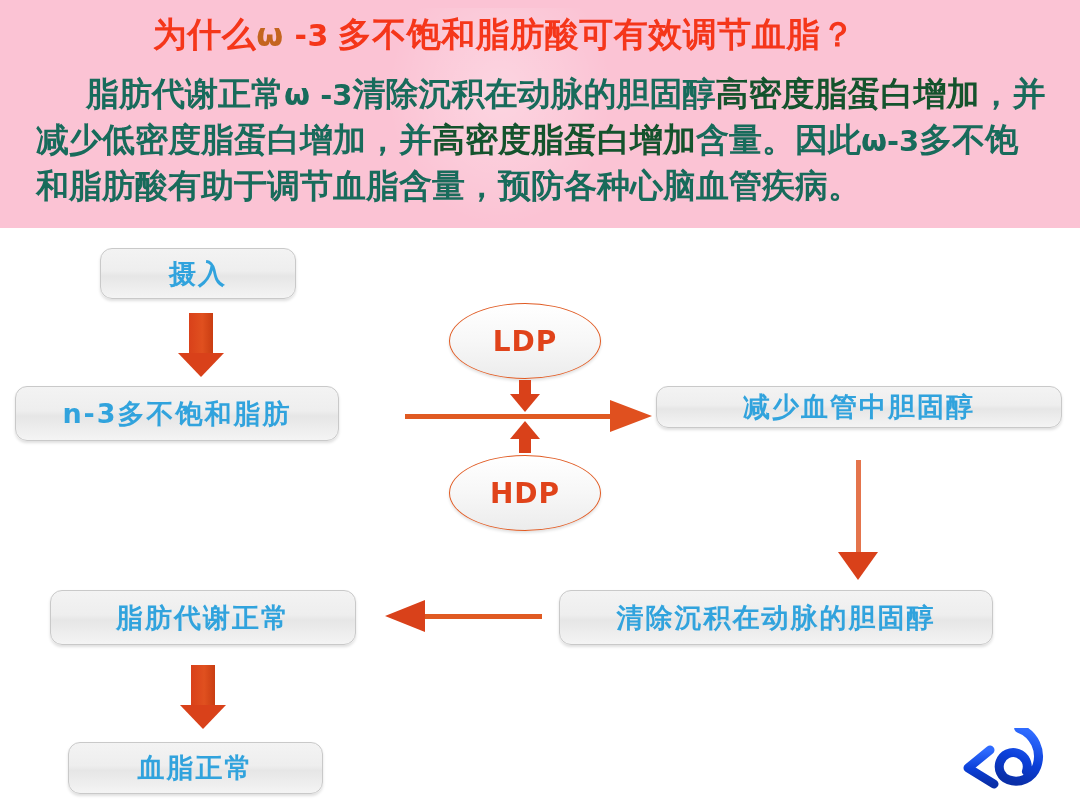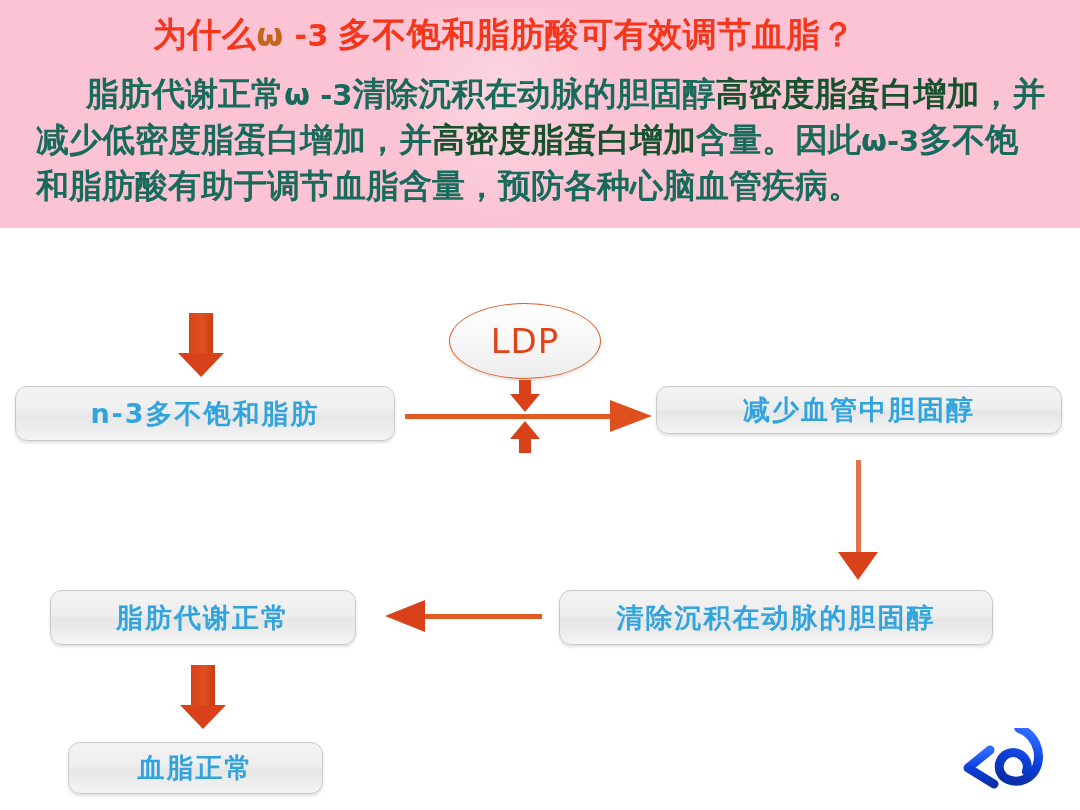--- a/index.html
+++ b/index.html
@@ -103,40 +103,40 @@
     justify-content: center;
     color: #31a3dd;
     font-family: "DejaVu Sans", "Liberation Sans", sans-serif;
     font-weight: bold;
     font-size: 27px;
     letter-spacing: 2px;
     white-space: nowrap;
   }
 
   #box-intake    { left: 100px; top: 248px; width: 196px; height: 51px; }
-  #box-n3        { left: 15px;  top: 386px; width: 380px; height: 55px; }
-  #box-reduce    { left: 656px; top: 386px; width: 406px; height: 48px; }
+  #box-n3        { left: 15px;  top: 386px; width: 324px; height: 55px; }
+  #box-reduce    { left: 656px; top: 386px; width: 406px; height: 42px; }
   #box-clear     { left: 559px; top: 590px; width: 434px; height: 55px; }
   #box-metab     { left: 50px;  top: 590px; width: 306px; height: 55px; }
   #box-lipid     { left: 68px;  top: 742px; width: 255px; height: 52px; }
 
   .lipo-oval {
     position: absolute;
     box-sizing: border-box;
     border: 1px solid #e05a22;
     border-radius: 50%;
     background: linear-gradient(180deg, #ffffff 0%, #f7f7f7 50%, #ececec 100%);
     box-shadow: 0 2px 3px rgba(0,0,0,0.12);
     display: flex;
     align-items: center;
     justify-content: center;
     color: #e0431a;
     font-family: "DejaVu Sans", "Liberation Sans", sans-serif;
-    font-weight: normal;
-    font-size: 34px;
+    font-weight: bold;
+    font-size: 28px;
     letter-spacing: 1px;
     text-align: center;
   }
   #oval-ldp { left: 449px; top: 303px; width: 152px; height: 76px; }
   #oval-hdp { left: 449px; top: 455px; width: 152px; height: 76px; }
 
   
   .thick-arrow { position: absolute; }
   .thick-arrow .shaft {
     position: absolute;
@@ -234,20 +234,21 @@
 <body>
 
 <div id="header-band"></div>
 
 <div id="slide-title"><span>为什么</span><span class="omega">ω</span><span class="dash3"> -3</span><span> 多不饱和脂肪酸可有效调节血脂？</span></div>
 
 <div id="body-paragraph"><span>脂肪代谢正常</span><span class="omega">ω</span><span class="dash3"> -3</span><span>清除沉积在动脉的胆固醇</span><span class="hl">高密度脂蛋白增加</span><span>，并减少低密度脂蛋白增加，并</span><span class="hl">高密度脂蛋白增加</span><span>含量。因此</span><span class="omega">ω</span><span class="dash3">-3</span><span>多不饱和脂肪酸有助于调节血脂含量，预防各种心脑血管疾病。</span></div>
 
 <div id="diagram">
 
+  <div class="node-box" id="box-intake">摄入</div>
 
   <div class="thick-arrow" id="arrow-intake-to-n3">
     <div class="shaft"></div>
     <div class="head"></div>
   </div>
 
   <div class="node-box" id="box-n3">n-3多不饱和脂肪</div>
 
   <div class="lipo-oval" id="oval-ldp">LDP</div>
 
@@ -257,20 +258,21 @@
   </div>
 
   <div class="line-h" id="arrow-n3-to-reduce-line"></div>
   <div class="head-right" id="arrow-n3-to-reduce-head"></div>
 
   <div class="mini-arrow" id="mini-hdp-up">
     <div class="m-shaft"></div>
     <div class="m-head"></div>
   </div>
 
+  <div class="lipo-oval" id="oval-hdp">HDP</div>
 
   <div class="node-box" id="box-reduce">减少血管中胆固醇</div>
 
   <div class="line-v" id="arrow-reduce-to-clear-line"></div>
   <div class="head-down" id="arrow-reduce-to-clear-head"></div>
 
   <div class="node-box" id="box-clear">清除沉积在动脉的胆固醇</div>
 
   <div class="line-h" id="arrow-clear-to-metab-line"></div>
   <div class="head-left" id="arrow-clear-to-metab-head"></div>

